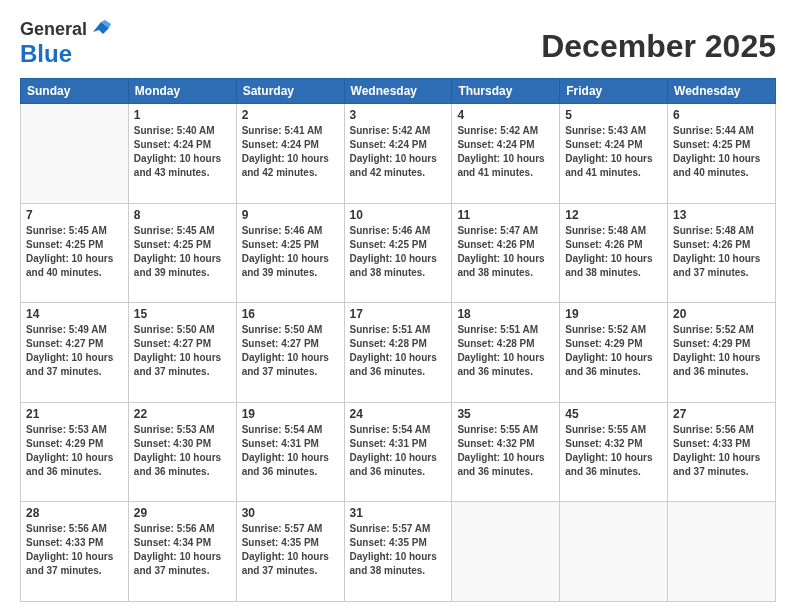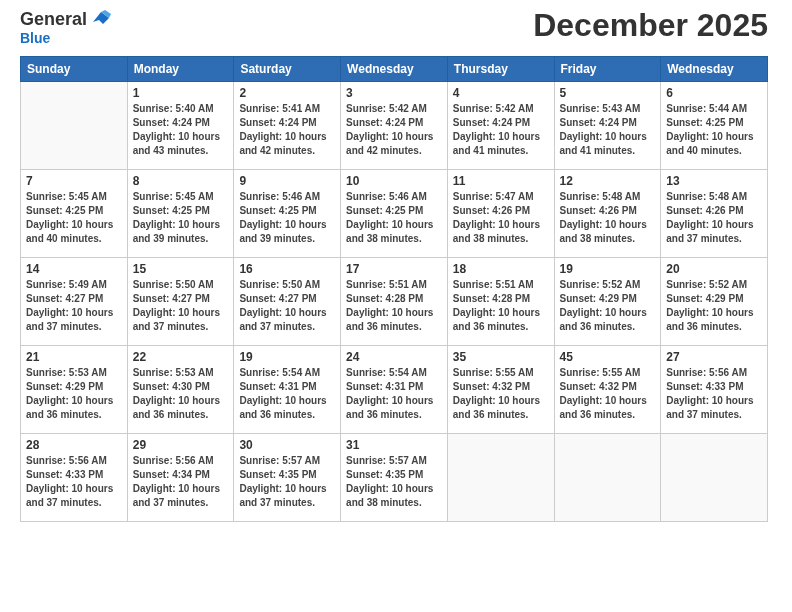--- a/index.html
+++ b/index.html
@@ -5,25 +5,24 @@
     * { margin: 0; padding: 0; box-sizing: border-box; }
     body {
       width: 792px;
       height: 612px;
       background: #fff;
       font-family: Arial, sans-serif;
       overflow: hidden;
     }
     .page {
       width: 792px;
-      height: 532px;
-      padding: 18px 24px 10px 20px;
+      height: 612px;
+      padding: 18px 16px 10px 20px;
       display: flex;
       flex-direction: column;
-      justify-content: flex-end;
     }
     .header {
       display: flex;
       align-items: flex-start;
       justify-content: space-between;
       margin-bottom: 10px;
     }
     .logo {
       display: flex;
       flex-direction: column;
@@ -32,31 +31,32 @@
     .logo-text {
       display: flex;
       align-items: center;
     }
     .logo-general {
       font-size: 18px;
       font-weight: bold;
       color: #333;
     }
     .logo-blue {
-      font-size: 14px;
+      font-size: 24px;
       font-weight: bold;
       color: #1a6fc4;
     }
     .logo-icon {
       width: 22px;
       height: 22px;
       margin-left: 2px;
     }
     .title-section {
       text-align: right;
+      margin-top: 11px;
     }
     .month-title {
       font-size: 32px;
       font-weight: bold;
       color: #333;
       line-height: 1.1;
     }
     .location {
       font-size: 15px;
       color: #555;

